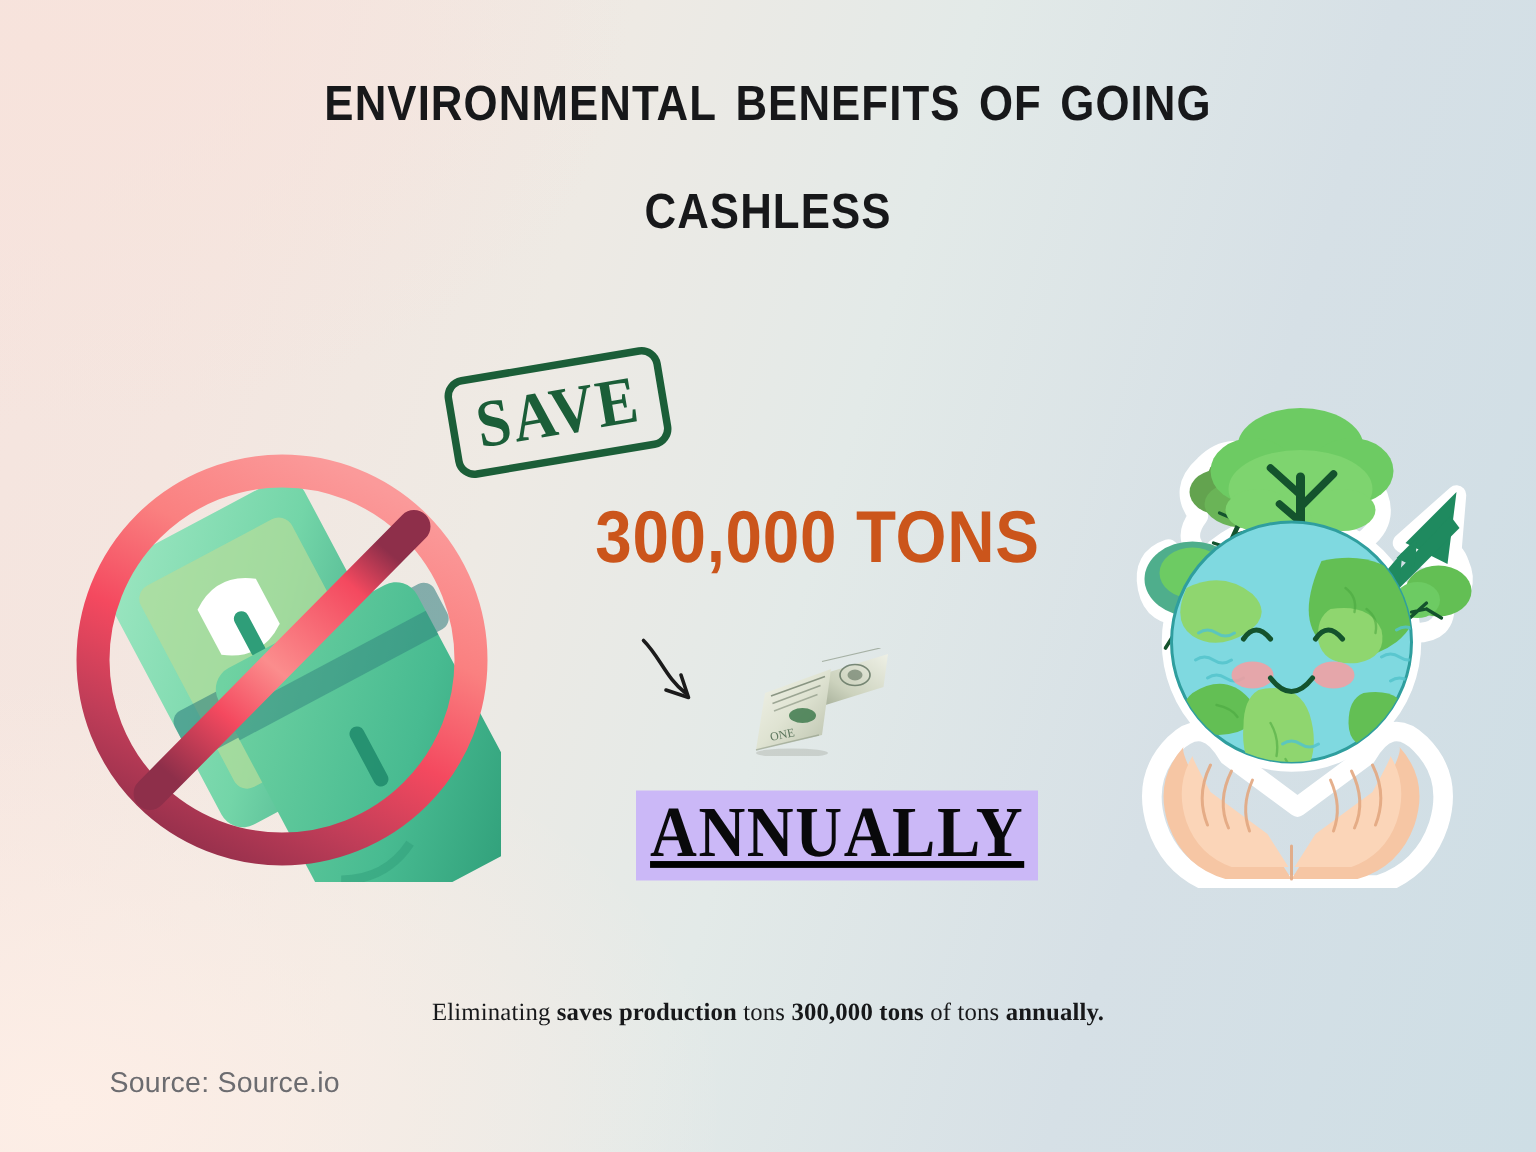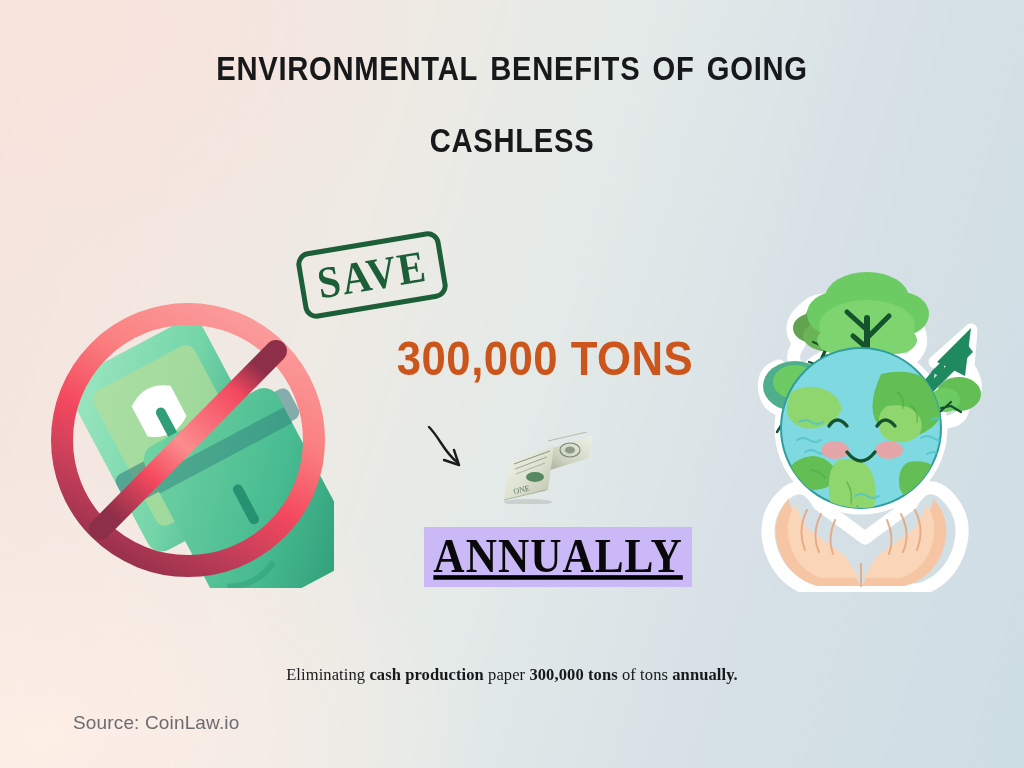--- a/index.html
+++ b/index.html
@@ -327,18 +327,18 @@
         <path d="M100 264 q-8 18 -2 34"></path>
         <path d="M180 254 q10 20 2 40"></path>
         <path d="M166 258 q10 20 2 38"></path>
         <path d="M152 264 q8 18 2 34"></path>
         <path d="M126 330 l0 -22"></path>
       </g>
     </svg>
   </div>
 
   <div id="caption" class="abs">
-    <span>Eliminating </span><b>cash production</b><span> paper </span><b>300,000 tons</b><span> of tons </span><b>annually.</b>
-  </div>
-
-  <div id="source" class="abs">Source: CoinLaw.io</div>
+    <span>Eliminating </span><b>saves production</b><span> tons </span><b>300,000 tons</b><span> of tons </span><b>annually.</b>
+  </div>
+
+  <div id="source" class="abs">Source: Source.io</div>
 
 </div>
 
 </body></html>

